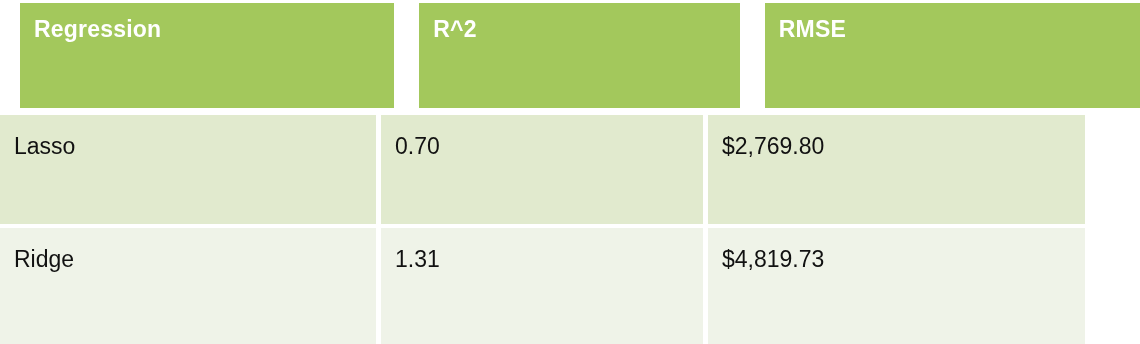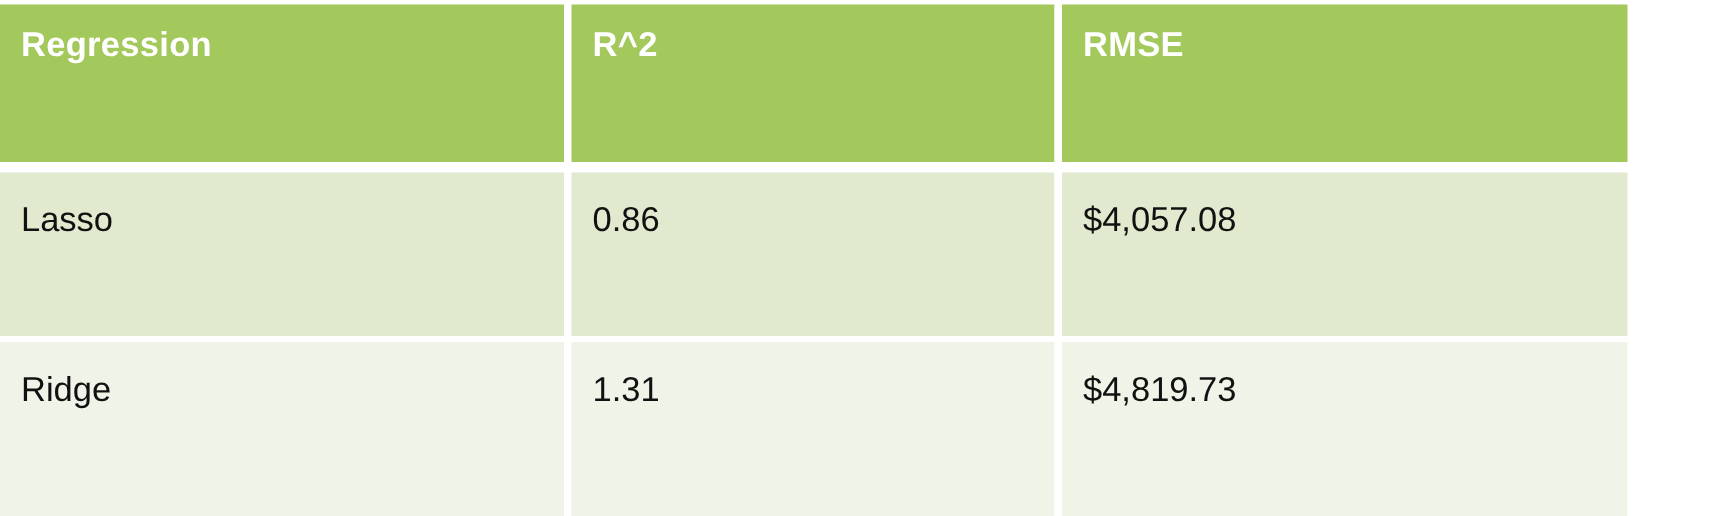--- a/index.html
+++ b/index.html
@@ -64,20 +64,21 @@
   .col-1 { width: 322px; }
   .col-2 { width: 377px; }
 
   .row-header .cell {
     background: #a3c85c;
     color: #ffffff;
     font-weight: bold;
     font-size: 23px;
     letter-spacing: 0.2px;
     padding-top: 13px;
+    margin-left: 20px;
   }
 
   .row-body-1 .cell {
     background: #e1eace;
     color: #111111;
     font-size: 23px;
     font-weight: normal;
     padding-top: 18px;
   }
 
@@ -115,25 +116,25 @@
     </div>
 
     <div class="row-gap-1"></div>
 
     <div class="row row-body-1">
       <div class="cell col-0">
         <span class="cell-text">Lasso</span>
       </div>
       <div class="col-div"></div>
       <div class="cell col-1">
-        <span class="cell-text">0.86</span>
+        <span class="cell-text">0.70</span>
       </div>
       <div class="col-div"></div>
       <div class="cell col-2">
-        <span class="cell-text">$4,057.08</span>
+        <span class="cell-text">$2,769.80</span>
       </div>
     </div>
 
     <div class="row-gap-2"></div>
 
     <div class="row row-body-2">
       <div class="cell col-0">
         <span class="cell-text">Ridge</span>
       </div>
       <div class="col-div"></div>

